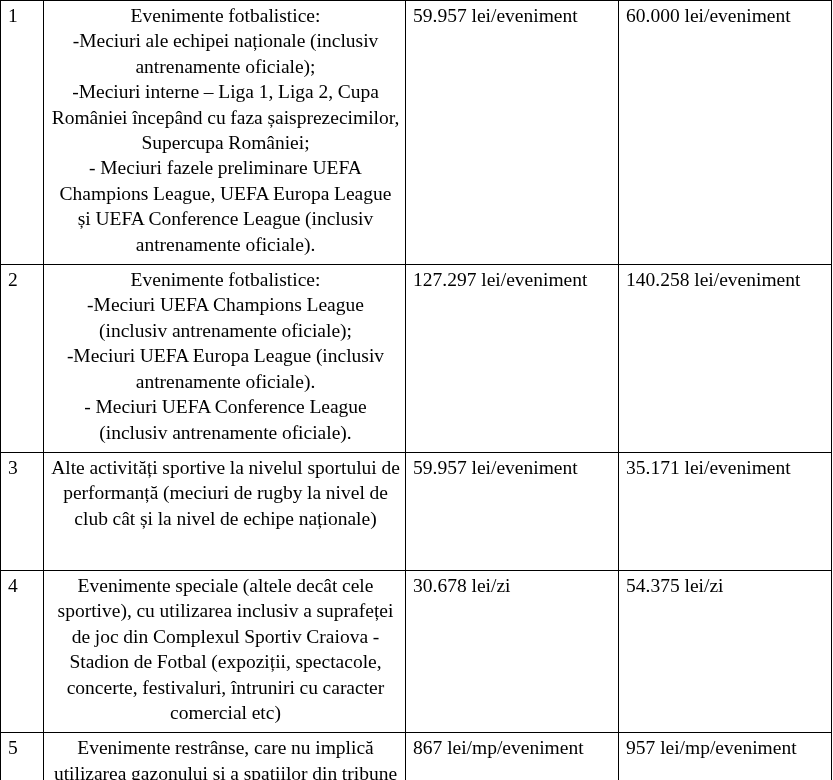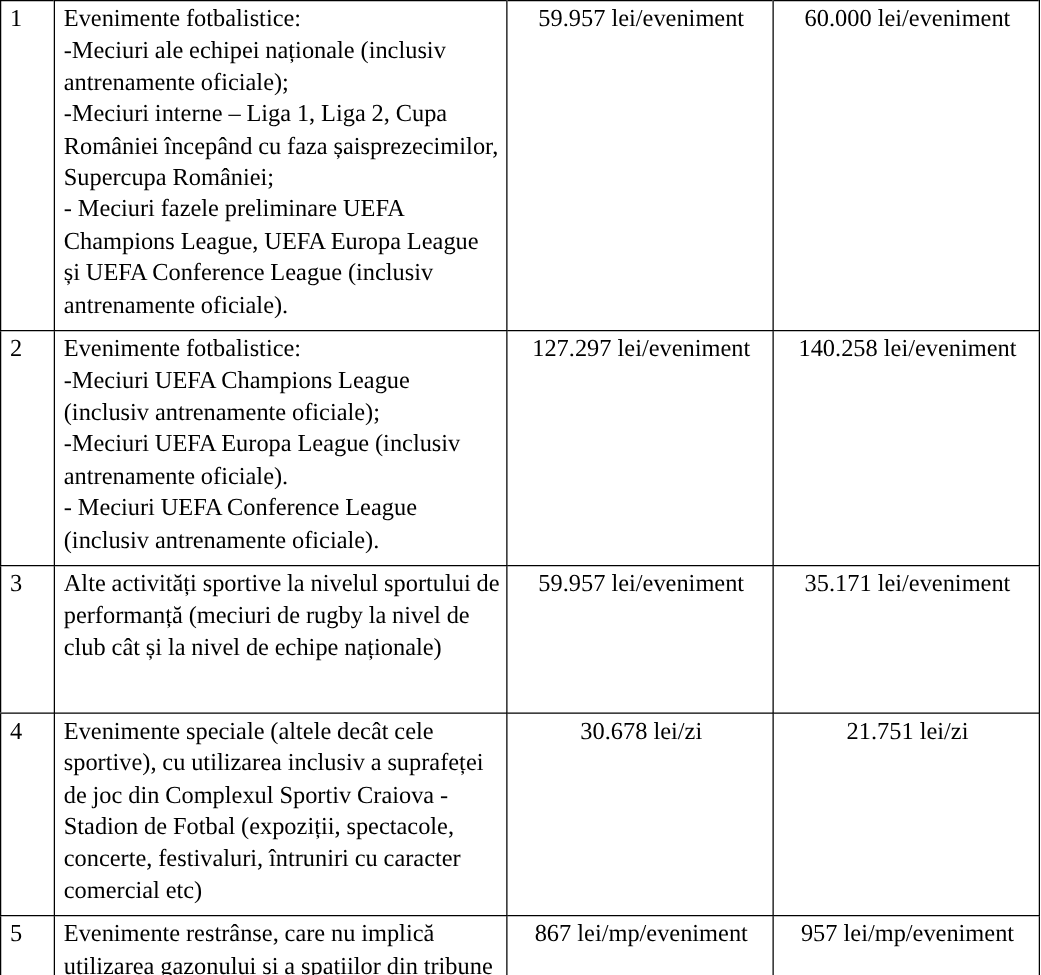--- a/index.html
+++ b/index.html
@@ -50,27 +50,26 @@
   col.c-p2    { width: 213px; }
 
   td.nr {
     text-align: left;
     padding-left: 8px;
     padding-right: 2px;
     white-space: nowrap;
   }
 
   td.desc {
-    text-align: left;
+    text-align: center;
     white-space: pre-line;
     word-spacing: -0.2px;
   }
 
   td.price {
-    text-align: center;
     white-space: nowrap;
     padding-left: 4px;
     padding-right: 4px;
   }
 
   
   tr.r1 > td { height: 251px; }
   tr.r2 > td { height: 174px; }
   tr.r3 > td { height: 108px; }
   tr.r4 > td { height: 152px; }
@@ -114,21 +113,21 @@
         <td class="nr">3</td>
         <td class="desc">Alte activități sportive la nivelul sportului de performanță (meciuri de rugby la nivel de club cât și la nivel de echipe naționale)</td>
         <td class="price">59.957 lei/eveniment</td>
         <td class="price">35.171 lei/eveniment</td>
       </tr>
 
       <tr class="r4">
         <td class="nr">4</td>
         <td class="desc">Evenimente speciale (altele decât cele sportive), cu utilizarea inclusiv a suprafeței de joc din Complexul Sportiv Craiova - Stadion de Fotbal (expoziții, spectacole, concerte, festivaluri, întruniri cu caracter comercial etc)</td>
         <td class="price">30.678 lei/zi</td>
-        <td class="price">21.751 lei/zi</td>
+        <td class="price">54.375 lei/zi</td>
       </tr>
 
       <tr class="r5">
         <td class="nr">5</td>
         <td class="desc">Evenimente restrânse, care nu implică utilizarea gazonului si a spațiilor din tribune (caritate, dineuri etc)</td>
         <td class="price">867 lei/mp/eveniment</td>
         <td class="price">957 lei/mp/eveniment</td>
       </tr>
 
     </tbody>

